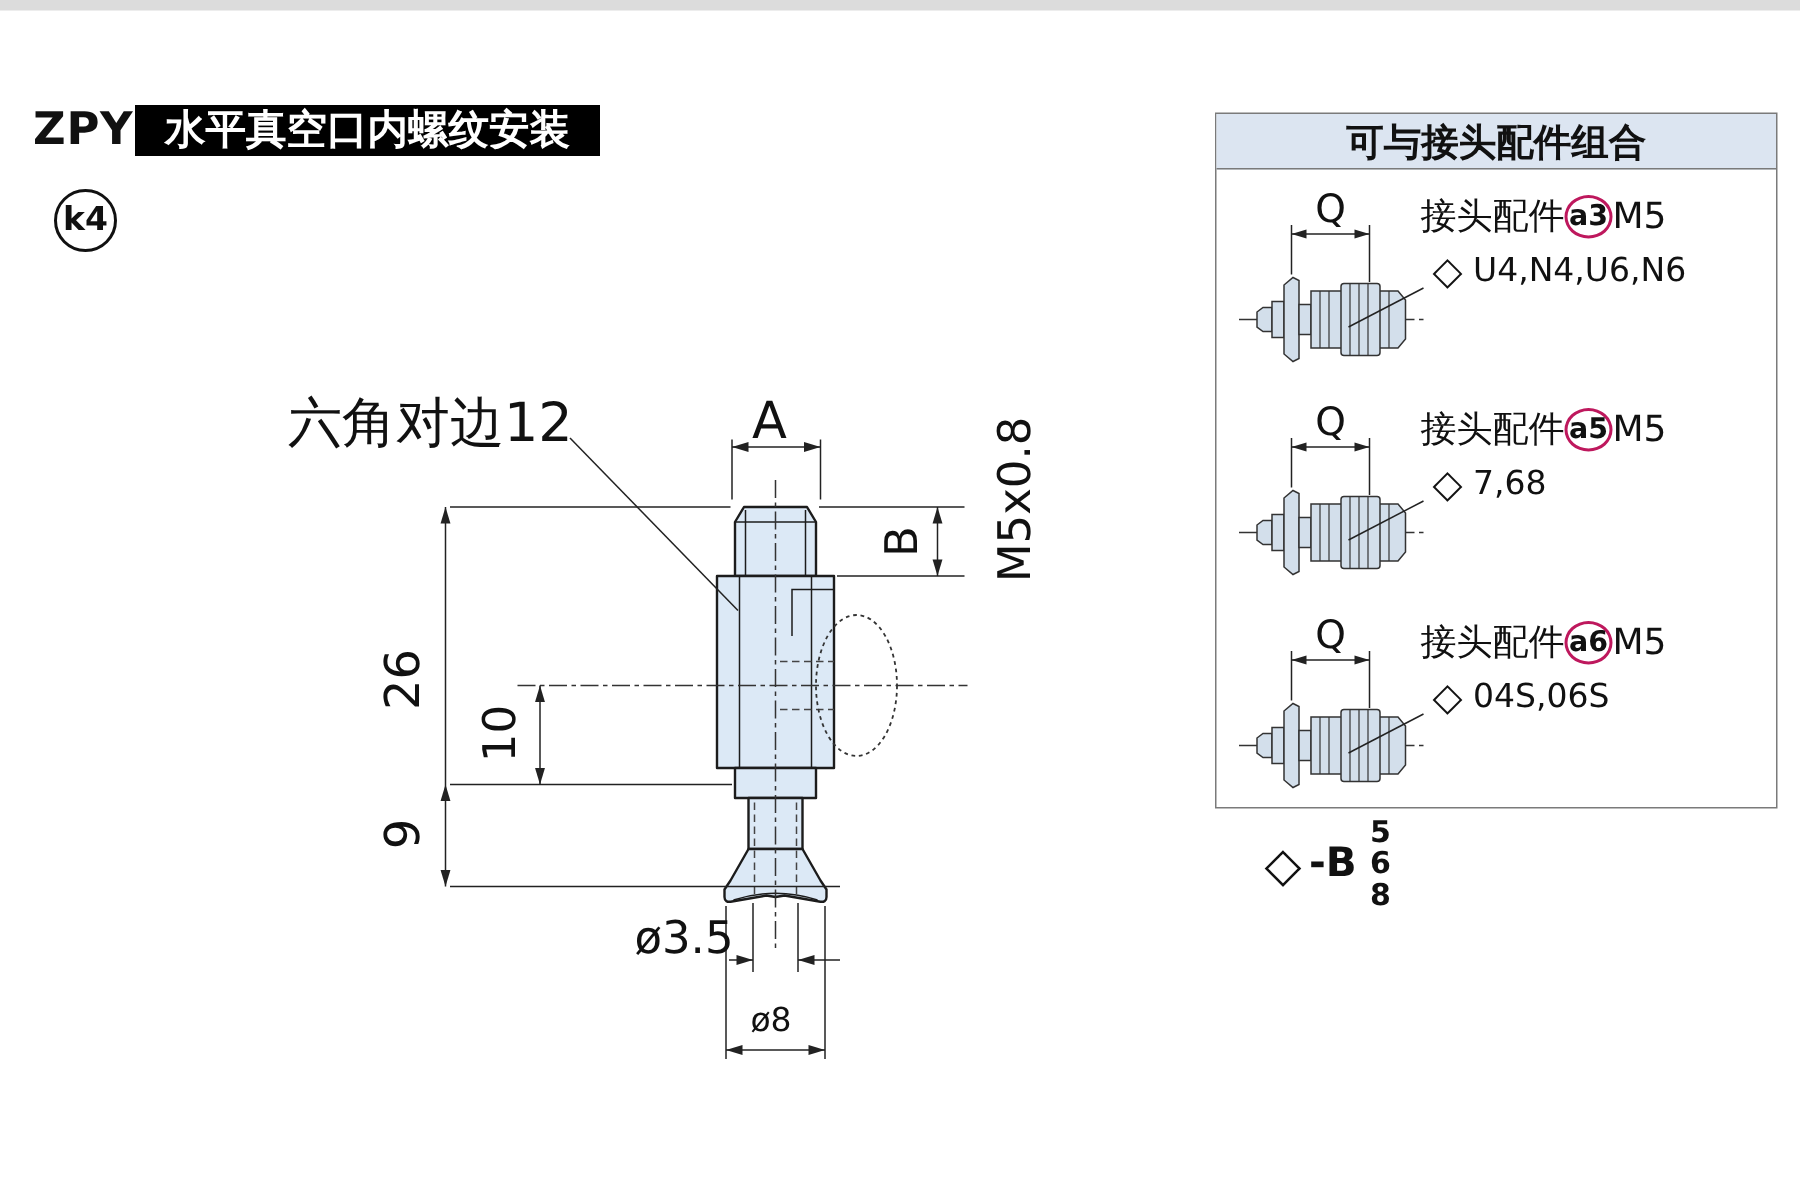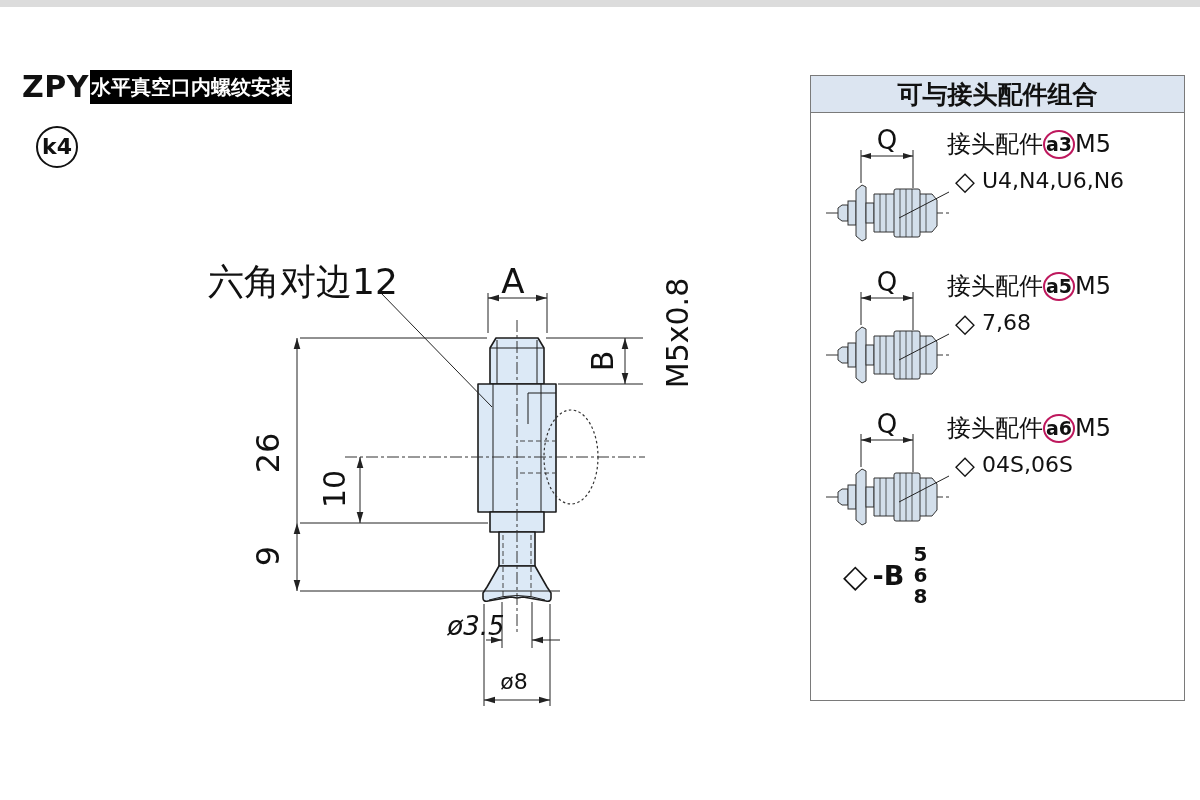--- a/index.html
+++ b/index.html
@@ -6,45 +6,45 @@
   html,body { background:#fff; }
   body { width:1200px; height:800px; font-family:"DejaVu Sans","Liberation Sans",sans-serif; color:#111; }
   .page { position:relative; width:1200px; height:800px; background:#fff; overflow:hidden; }
 
   .top-strip { position:absolute; left:0; top:0; width:1200px; height:7px; background:#dcdcdc; }
 
   
   .hdr-code { position:absolute; left:22px; top:70px; height:34px; line-height:34px;
               font-size:30px; font-weight:bold; letter-spacing:0.5px; }
   .hdr-black { position:absolute; left:90px; top:70px; height:34px; line-height:34px;
-               background:#000; color:#fff; font-size:20px; font-weight:bold; padding:0 1px; }
+               background:#000; color:#fff; font-size:27px; font-weight:bold; padding:0 20px; }
   .hdr-gray { position:absolute; left:404px; top:70px; width:160px; height:34px; line-height:34px;
               background:#d5d5d5; font-size:23px; font-weight:bold; padding-left:12px; }
   .ref-circle { position:absolute; left:36px; top:126px; width:42px; height:42px;
                 border:2.5px solid #111; border-radius:50%; text-align:center; line-height:37px;
                 font-size:22px; font-weight:bold; }
 
   
   .draw { position:absolute; left:0; top:0; width:1200px; height:800px; pointer-events:none; }
   .part   { fill:#dce9f6; stroke:#1c1c1c; stroke-width:1.6; stroke-linejoin:round; }
   .detail { fill:none; stroke:#1c1c1c; stroke-width:1; }
   .hiddenl{ fill:none; stroke:#444; stroke-width:1; stroke-dasharray:5 3; }
   .cl     { fill:none; stroke:#333; stroke-width:1; stroke-dasharray:12 3 3 3; }
   .dotted { fill:none; stroke:#333; stroke-width:1.2; stroke-dasharray:2.5 2.5; }
   .dim    { fill:none; stroke:#222; stroke-width:1; }
   .arr    { fill:#222; stroke:none; }
 
   
   .hlabel, .vlabel { position:absolute; white-space:nowrap; color:#111; }
   .hlabel { transform:translate(-50%,-50%); }
   .vlabel { transform:translate(-50%,-50%) rotate(-90deg); }
-  .hexlabel { position:absolute; left:208px; top:258px; font-size:36px; white-space:nowrap; }
-
-  
-  .panel { position:absolute; left:810px; top:75px; width:375px; height:626px;
+  .hexlabel { position:absolute; left:192px; top:258px; font-size:36px; white-space:nowrap; }
+
+  
+  .panel { position:absolute; left:810px; top:75px; width:375px; height:464px;
            border:1.5px solid #7a7a7a; background:#fff; }
   .panel-title { position:absolute; left:0; top:0; width:100%; height:37px; line-height:37px;
                  background:#dce5f1; border-bottom:1.5px solid #7a7a7a; text-align:center;
                  font-size:25px; font-weight:bold; }
   .fit-item { position:absolute; left:10px; width:355px; height:140px; }
   .fit-svg { position:absolute; left:0; top:0; z-index:0; }
   .fitg path, .fitg rect { fill:#d3dfeb; stroke:#333; stroke-width:1; }
   .fitg line { stroke:#333; stroke-width:0.8; }
   .q-label { position:absolute; left:66px; top:14px; transform:translate(-50%,-50%);
              font-size:26px; z-index:1; }
@@ -132,21 +132,21 @@
     <polygon class="arr" points="550,700 539,696.7 539,703.3"></polygon>
   </svg>
 
   <div class="hexlabel">六角对边12</div>
   <span class="hlabel" style="left:513px; top:281px; font-size:34px;">A</span>
   <span class="vlabel" style="left:602px; top:361px; font-size:30px;">B</span>
   <span class="vlabel" style="left:677px; top:333px; font-size:30px;">M5x0.8</span>
   <span class="vlabel" style="left:268px; top:453px; font-size:32px;">26</span>
   <span class="vlabel" style="left:334px; top:489px; font-size:30px;">10</span>
   <span class="vlabel" style="left:268px; top:556px; font-size:32px;">9</span>
-  <span class="hlabel" style="left:476px; top:626px; font-size:26px;font-style:italic;">ø3.5</span>
+  <span class="hlabel" style="left:456px; top:626px; font-size:30px;">ø3.5</span>
   <span class="hlabel" style="left:514px; top:681px; font-size:22px;">ø8</span>
 
   <div class="panel">
     <div class="panel-title">可与接头配件组合</div>
 
     <div class="fit-item" style="top:50px;">
       <svg class="fit-svg" viewBox="0 0 355 140" width="355" height="140">
         <line class="cl" x1="5" y1="87" x2="130" y2="87"></line>
         <g class="fitg">
           <g transform="translate(15,52)">

